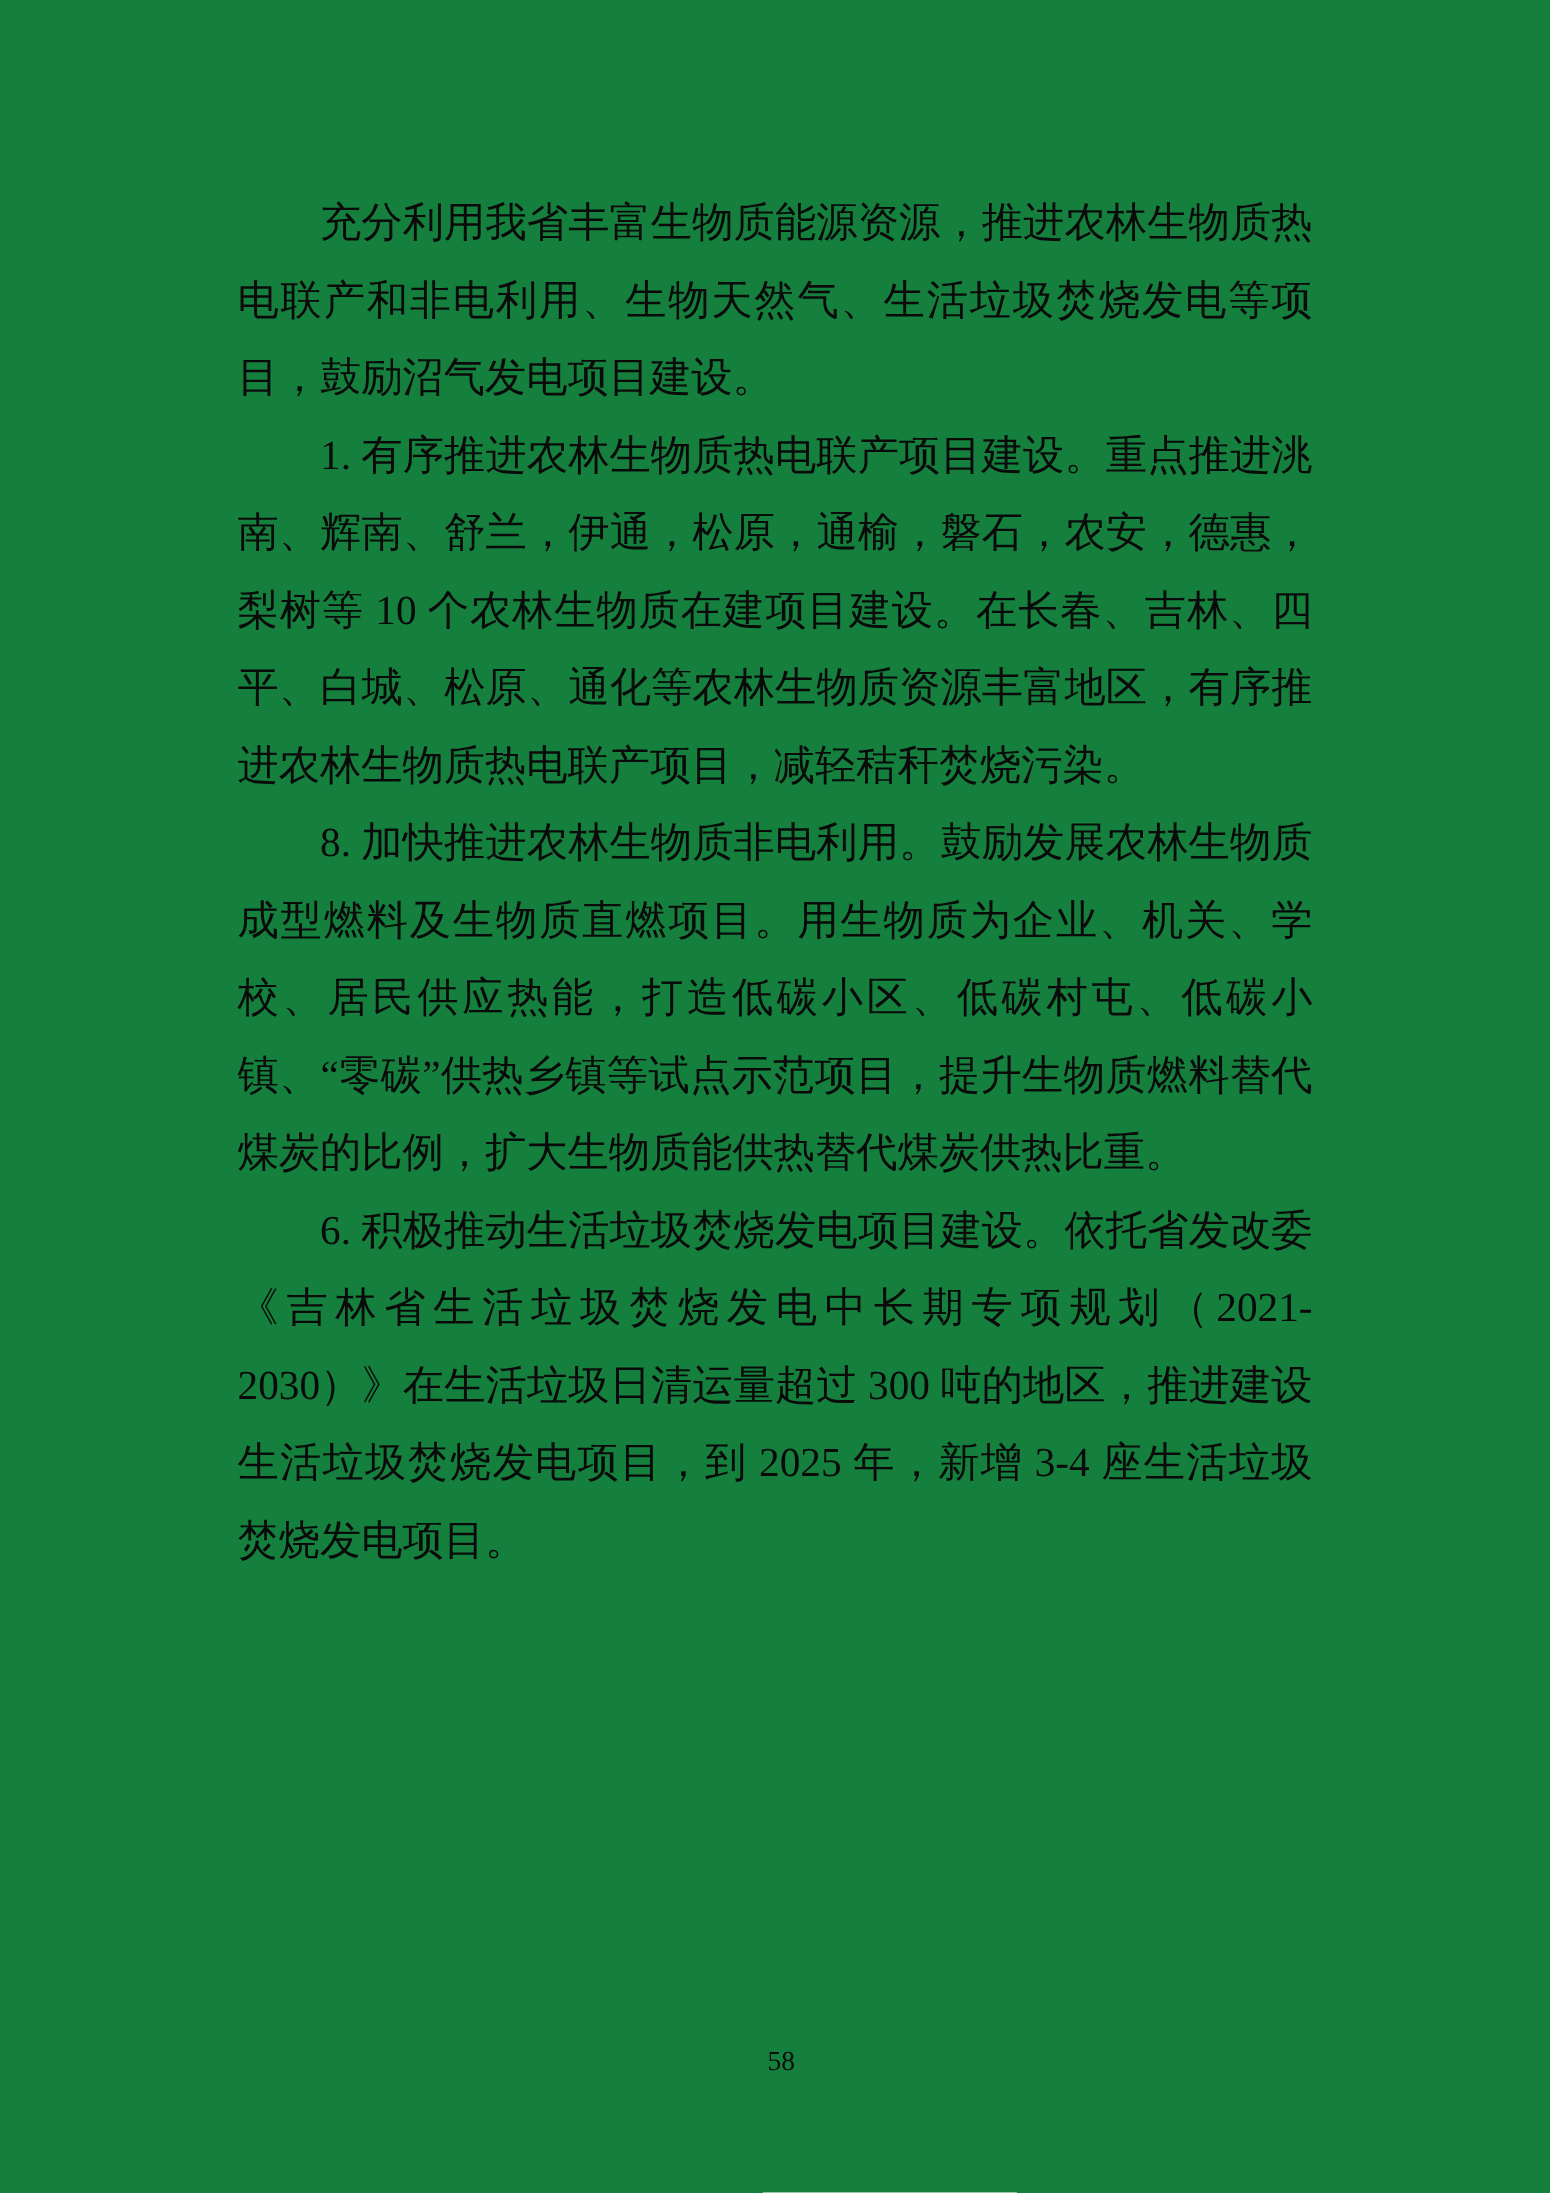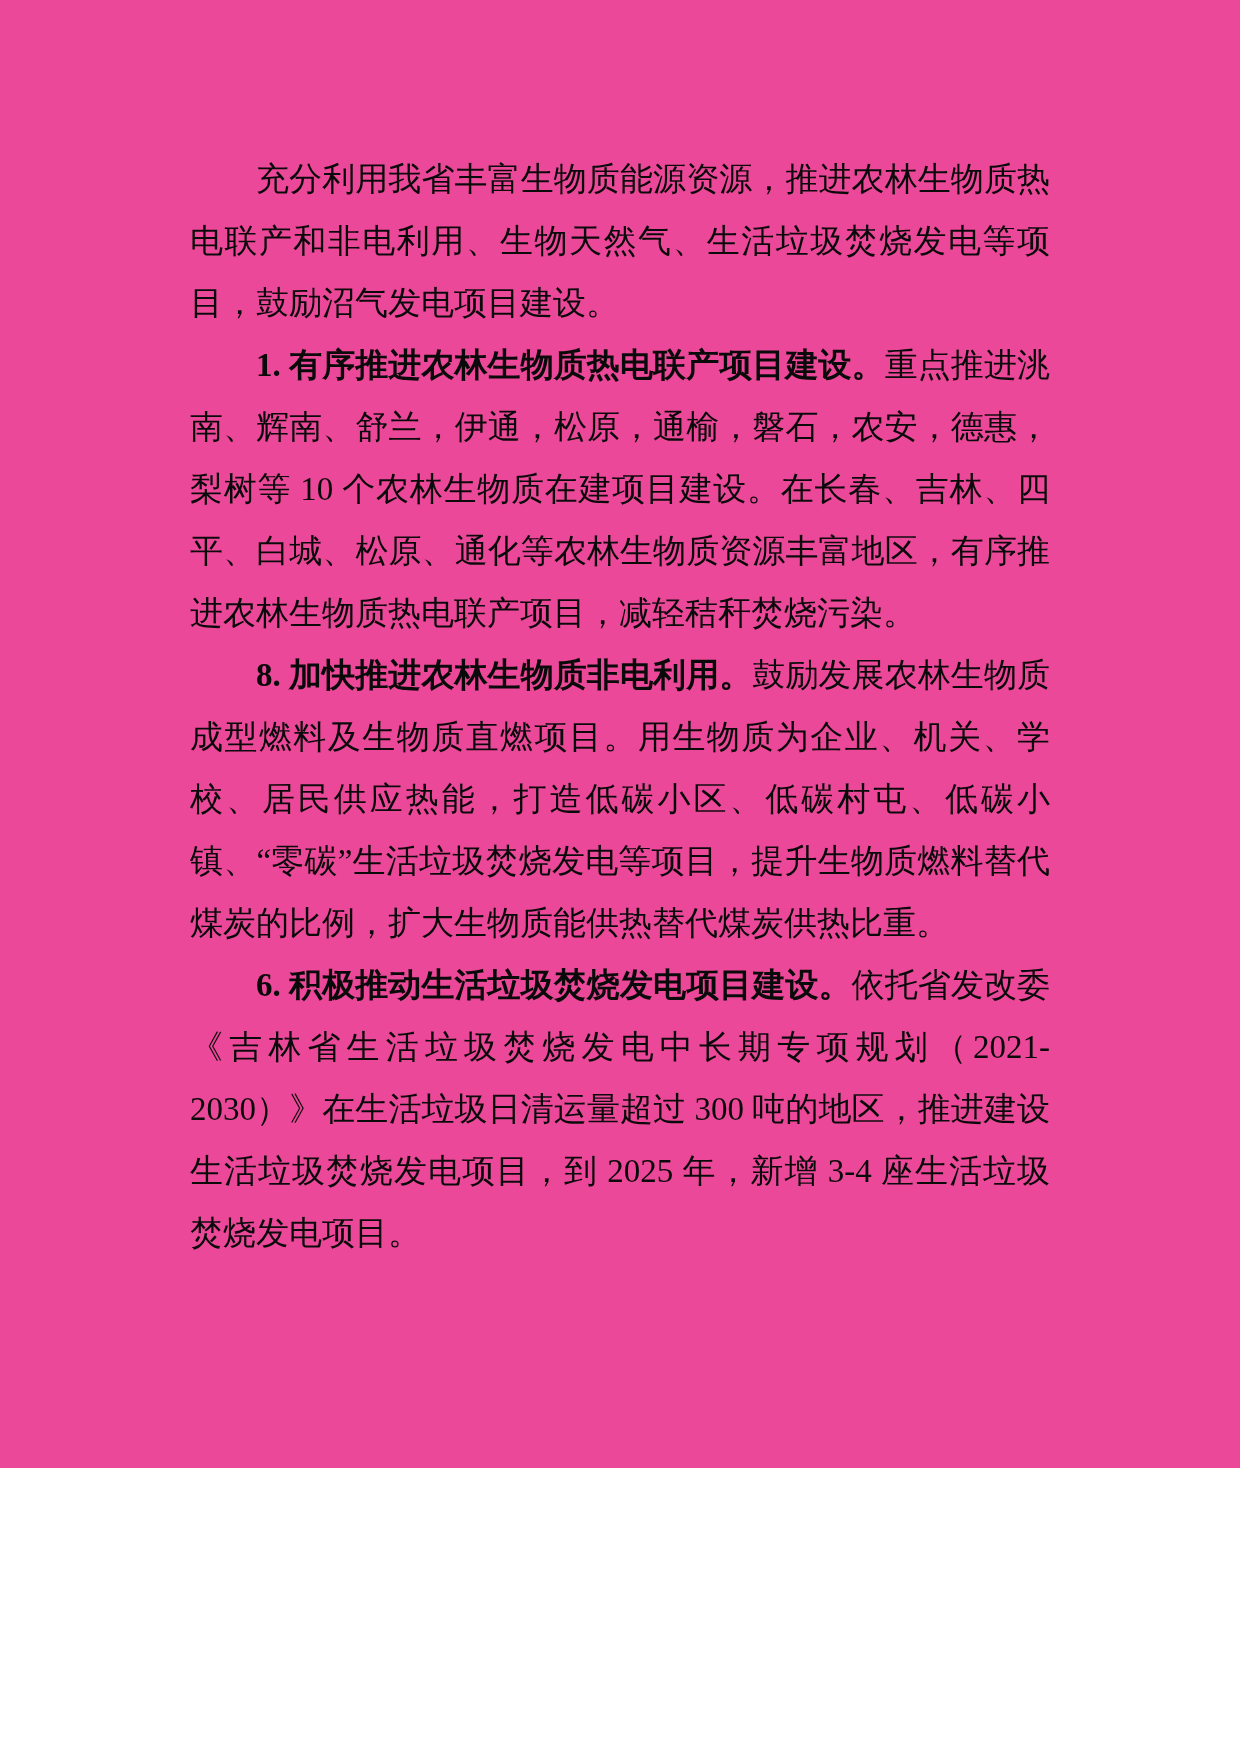--- a/index.html
+++ b/index.html
@@ -3,43 +3,43 @@
 <meta charset="utf-8">
 <style>
   html, body {
     margin: 0;
     padding: 0;
     background: #ffffff;
   }
   .page {
     position: relative;
     width: 1240px;
-    height: 1468px;
-    background: #ec4899;
+    height: 1754px;
+    background: #15803d;
     overflow: hidden;
   }
   .text-block {
     position: absolute;
     left: 190px;
     top: 148px;
     width: 860px;
     font-family: "Liberation Serif", "DejaVu Serif", serif;
     font-size: 33px;
     line-height: 62px;
     color: #0a0a0a;
     text-align: justify;
     text-justify: inter-ideograph;
   }
   .para {
     margin: 0;
     padding: 0;
     text-indent: 66px;
   }
   .para .lead {
-    font-weight: bold;
+    font-weight: normal;
   }
   .page-number {
     position: absolute;
     top: 1592px;
     left: 5px;
     width: 1240px;
     text-align: center;
     font-family: "Liberation Serif", "DejaVu Serif", serif;
     font-size: 22px;
     line-height: 30px;
@@ -50,21 +50,21 @@
 </head>
 <body>
 
 <div class="page">
   <div class="text-block">
 
     <p class="para"><b class="lead"></b><span>充分利用我省丰富生物质能源资源，推进农林生物质热电联产和非电利用、生物天然气、生活垃圾焚烧发电等项目，鼓励沼气发电项目建设。</span></p>
 
     <p class="para"><b class="lead">1. 有序推进农林生物质热电联产项目建设。</b><span>重点推进洮南、辉南、舒兰，伊通，松原，通榆，磐石，农安，德惠，梨树等 10 个农林生物质在建项目建设。在长春、吉林、四平、白城、松原、通化等农林生物质资源丰富地区，有序推进农林生物质热电联产项目，减轻秸秆焚烧污染。</span></p>
 
-    <p class="para"><b class="lead">8. 加快推进农林生物质非电利用。</b><span>鼓励发展农林生物质成型燃料及生物质直燃项目。用生物质为企业、机关、学校、居民供应热能，打造低碳小区、低碳村屯、低碳小镇、“零碳”生活垃圾焚烧发电等项目，提升生物质燃料替代煤炭的比例，扩大生物质能供热替代煤炭供热比重。</span></p>
+    <p class="para"><b class="lead">8. 加快推进农林生物质非电利用。</b><span>鼓励发展农林生物质成型燃料及生物质直燃项目。用生物质为企业、机关、学校、居民供应热能，打造低碳小区、低碳村屯、低碳小镇、“零碳”供热乡镇等试点示范项目，提升生物质燃料替代煤炭的比例，扩大生物质能供热替代煤炭供热比重。</span></p>
 
 
     <p class="para"><b class="lead">6. 积极推动生活垃圾焚烧发电项目建设。</b><span>依托省发改委《吉林省生活垃圾焚烧发电中长期专项规划（2021-2030）》在生活垃圾日清运量超过 300 吨的地区，推进建设生活垃圾焚烧发电项目，到 2025 年，新增 3-4 座生活垃圾焚烧发电项目。</span></p>
 
   </div>
 
   <div class="page-number">58</div>
 </div>
 
 </body></html>

